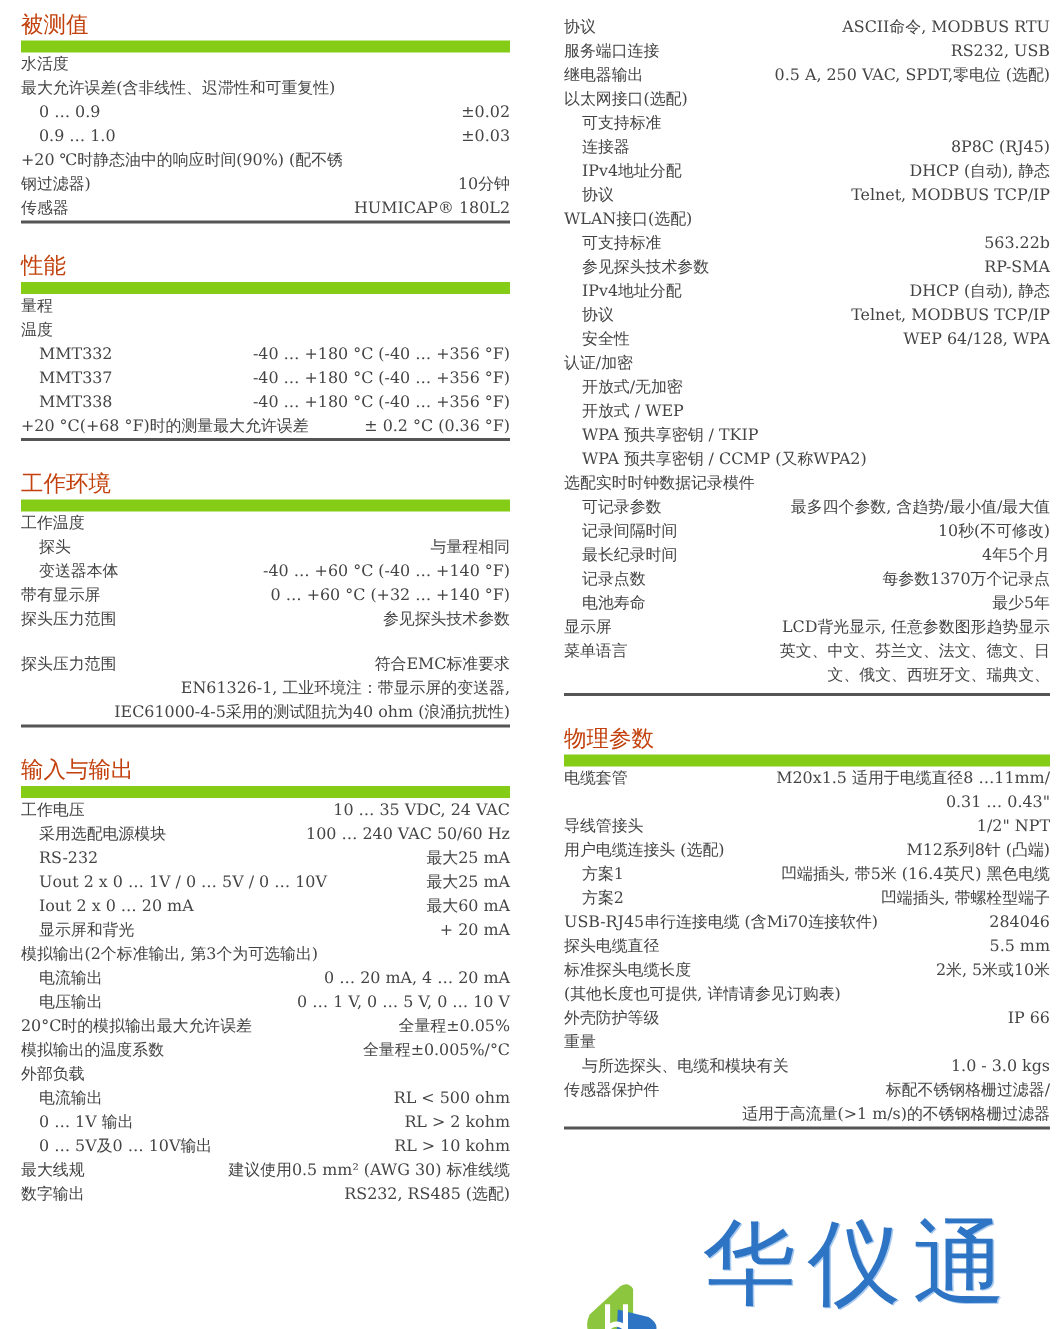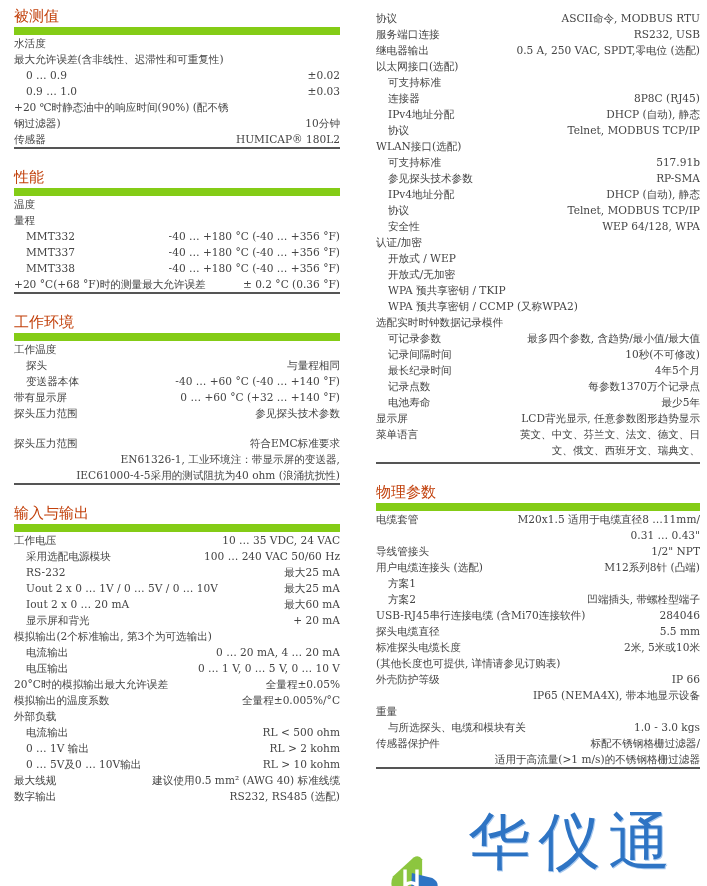--- a/index.html
+++ b/index.html
@@ -59,25 +59,25 @@
           <span class="r">HUMICAP® 180L2</span>
         </div>
       </div>
     <div class="sec-end"></div>
   </div>
   <div class="gap"></div>
   <div class="section">
     <div class="sec-title">性能</div>
     <div class="rows">
         <div class="row">
+          <span class="l">量程</span>
+          <span class="r"></span>
+        </div>
+        <div class="row">
           <span class="l">温度</span>
-          <span class="r"></span>
-        </div>
-        <div class="row">
-          <span class="l">量程</span>
           <span class="r"></span>
         </div>
         <div class="row ind">
           <span class="l">MMT332</span>
           <span class="r">-40 … +180 °C (-40 … +356 °F)</span>
         </div>
         <div class="row ind">
           <span class="l">MMT337</span>
           <span class="r">-40 … +180 °C (-40 … +356 °F)</span>
         </div>
@@ -191,21 +191,21 @@
         <div class="row ind">
           <span class="l">0 … 1V 输出</span>
           <span class="r">RL &gt; 2 kohm</span>
         </div>
         <div class="row ind">
           <span class="l">0 … 5V及0 … 10V输出</span>
           <span class="r">RL &gt; 10 kohm</span>
         </div>
         <div class="row">
           <span class="l">最大线规</span>
-          <span class="r">建议使用0.5 mm² (AWG 40) 标准线缆</span>
+          <span class="r">建议使用0.5 mm² (AWG 30) 标准线缆</span>
         </div>
         <div class="row">
           <span class="l">数字输出</span>
           <span class="r">RS232, RS485 (选配)</span>
         </div>
       </div>
   </div>
 </div>
 
 <div class="col right" style="top:10px;">
@@ -241,21 +241,21 @@
         <div class="row ind">
           <span class="l">协议</span>
           <span class="r">Telnet, MODBUS TCP/IP</span>
         </div>
         <div class="row">
           <span class="l">WLAN接口(选配)</span>
           <span class="r"></span>
         </div>
         <div class="row ind">
           <span class="l">可支持标准</span>
-          <span class="r">517.91b</span>
+          <span class="r">563.22b</span>
         </div>
         <div class="row ind">
           <span class="l">参见探头技术参数</span>
           <span class="r">RP-SMA</span>
         </div>
         <div class="row ind">
           <span class="l">IPv4地址分配</span>
           <span class="r">DHCP (自动), 静态</span>
         </div>
         <div class="row ind">
@@ -264,25 +264,25 @@
         </div>
         <div class="row ind">
           <span class="l">安全性</span>
           <span class="r">WEP 64/128, WPA</span>
         </div>
         <div class="row">
           <span class="l">认证/加密</span>
           <span class="r"></span>
         </div>
         <div class="row ind">
+          <span class="l">开放式/无加密</span>
+          <span class="r"></span>
+        </div>
+        <div class="row ind">
           <span class="l">开放式 / WEP</span>
-          <span class="r"></span>
-        </div>
-        <div class="row ind">
-          <span class="l">开放式/无加密</span>
           <span class="r"></span>
         </div>
         <div class="row ind">
           <span class="l">WPA 预共享密钥 / TKIP</span>
           <span class="r"></span>
         </div>
         <div class="row ind">
           <span class="l">WPA 预共享密钥 / CCMP (又称WPA2)</span>
           <span class="r"></span>
         </div>
@@ -340,20 +340,21 @@
         <div class="row">
           <span class="l">导线管接头</span>
           <span class="r">1/2" NPT</span>
         </div>
         <div class="row">
           <span class="l">用户电缆连接头 (选配)</span>
           <span class="r">M12系列8针 (凸端)</span>
         </div>
         <div class="row ind">
           <span class="l">方案1</span>
+          <span class="r">凹端插头, 带5米 (16.4英尺) 黑色电缆</span>
         </div>
         <div class="row ind">
           <span class="l">方案2</span>
           <span class="r">凹端插头, 带螺栓型端子</span>
         </div>
         <div class="row">
           <span class="l">USB-RJ45串行连接电缆 (含Mi70连接软件)</span>
           <span class="r">284046</span>
         </div>
         <div class="row">
@@ -364,24 +365,20 @@
           <span class="l">标准探头电缆长度</span>
           <span class="r">2米, 5米或10米</span>
         </div>
         <div class="row">
           <span class="l">(其他长度也可提供, 详情请参见订购表)</span>
           <span class="r"></span>
         </div>
         <div class="row">
           <span class="l">外壳防护等级</span>
           <span class="r">IP 66</span>
-        </div>
-        <div class="row">
-          <span class="l"></span>
-          <span class="r">IP65 (NEMA4X), 带本地显示设备</span>
         </div>
         <div class="row">
           <span class="l">重量</span>
           <span class="r"></span>
         </div>
         <div class="row ind">
           <span class="l">与所选探头、电缆和模块有关</span>
           <span class="r">1.0 - 3.0 kgs</span>
         </div>
         <div class="row">

